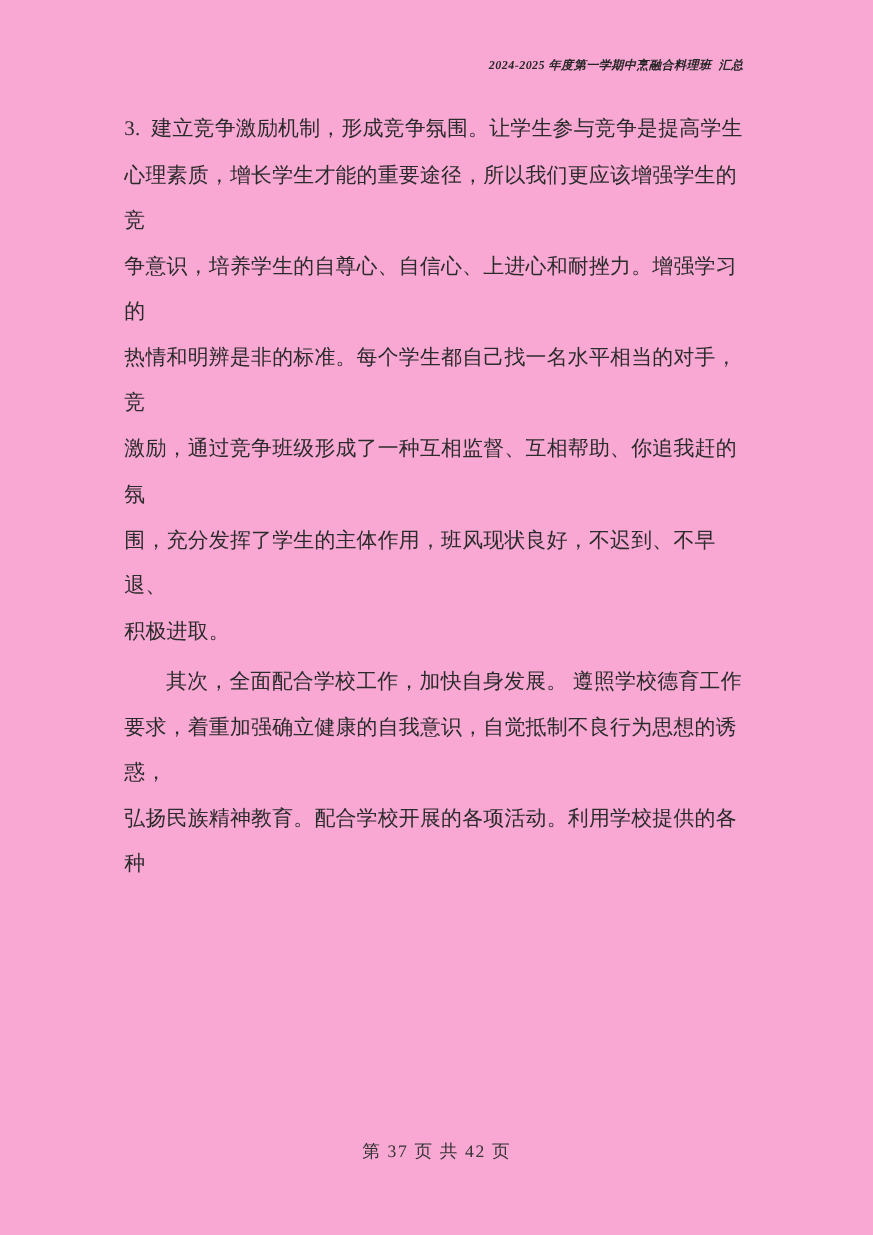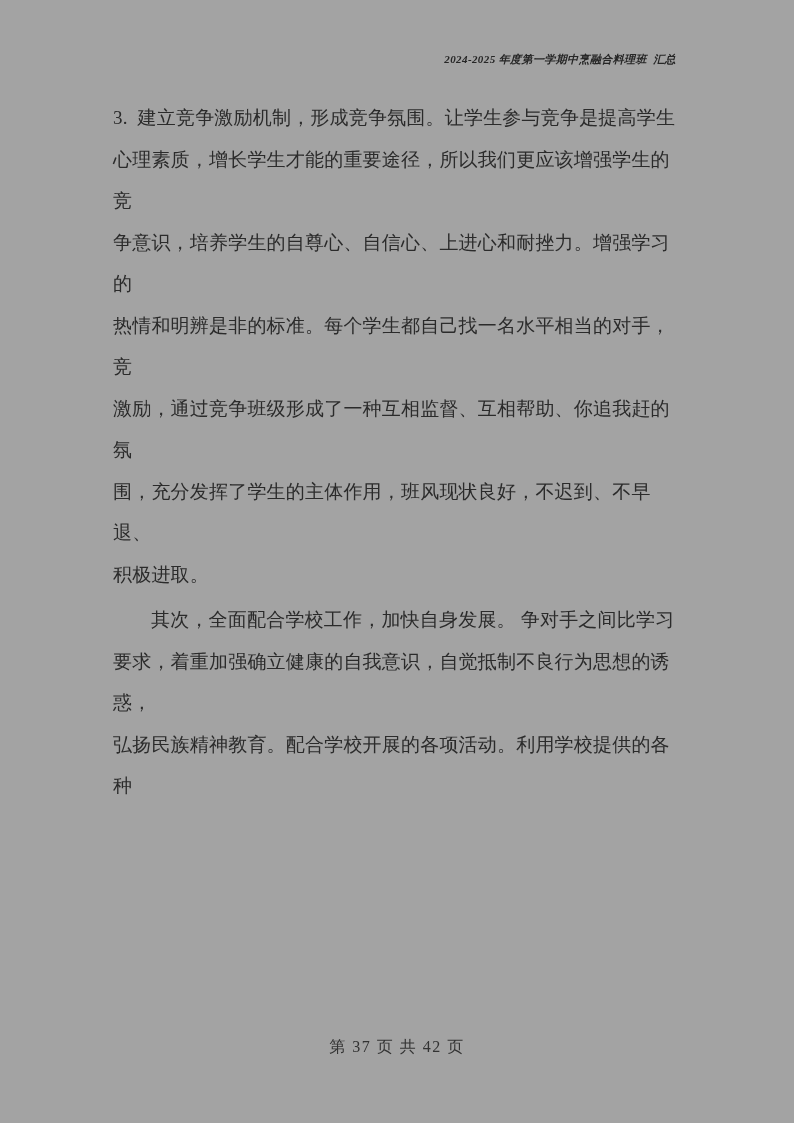--- a/index.html
+++ b/index.html
@@ -4,21 +4,21 @@
 <style>
   html, body {
     margin: 0;
     padding: 0;
     background: #ffffff;
   }
   .page {
     position: relative;
     width: 794px;
     height: 1123px;
-    background: #a3a3a3;
+    background: #f9a8d4;
     overflow: hidden;
     font-family: "Liberation Serif", "DejaVu Serif", serif;
     color: #2b2b2b;
   }
   .page-header {
     position: absolute;
     top: 52px;
     right: 118px;
     font-size: 11px;
     font-weight: bold;
@@ -72,21 +72,21 @@
       <div class="line">3.  建立竞争激励机制，形成竞争氛围。让学生参与竞争是提高学生</div>
       <div class="line">心理素质，增长学生才能的重要途径，所以我们更应该增强学生的竞</div>
       <div class="line">争意识，培养学生的自尊心、自信心、上进心和耐挫力。增强学习的</div>
       <div class="line">热情和明辨是非的标准。每个学生都自己找一名水平相当的对手，竞</div>
       <div class="line">激励，通过竞争班级形成了一种互相监督、互相帮助、你追我赶的氛</div>
       <div class="line">围，充分发挥了学生的主体作用，班风现状良好，不迟到、不早退、</div>
       <div class="line">积极进取。</div>
     </div>
 
     <div class="para para-2">
-      <div class="line indent">其次，全面配合学校工作，加快自身发展。 争对手之间比学习</div>
+      <div class="line indent">其次，全面配合学校工作，加快自身发展。 遵照学校德育工作</div>
       <div class="line">要求，着重加强确立健康的自我意识，自觉抵制不良行为思想的诱惑，</div>
       <div class="line">弘扬民族精神教育。配合学校开展的各项活动。利用学校提供的各种</div>
 
     </div>
 
   </div>
 
   <div class="page-footer">第 37 页 共 42 页</div>
 
 </div>

